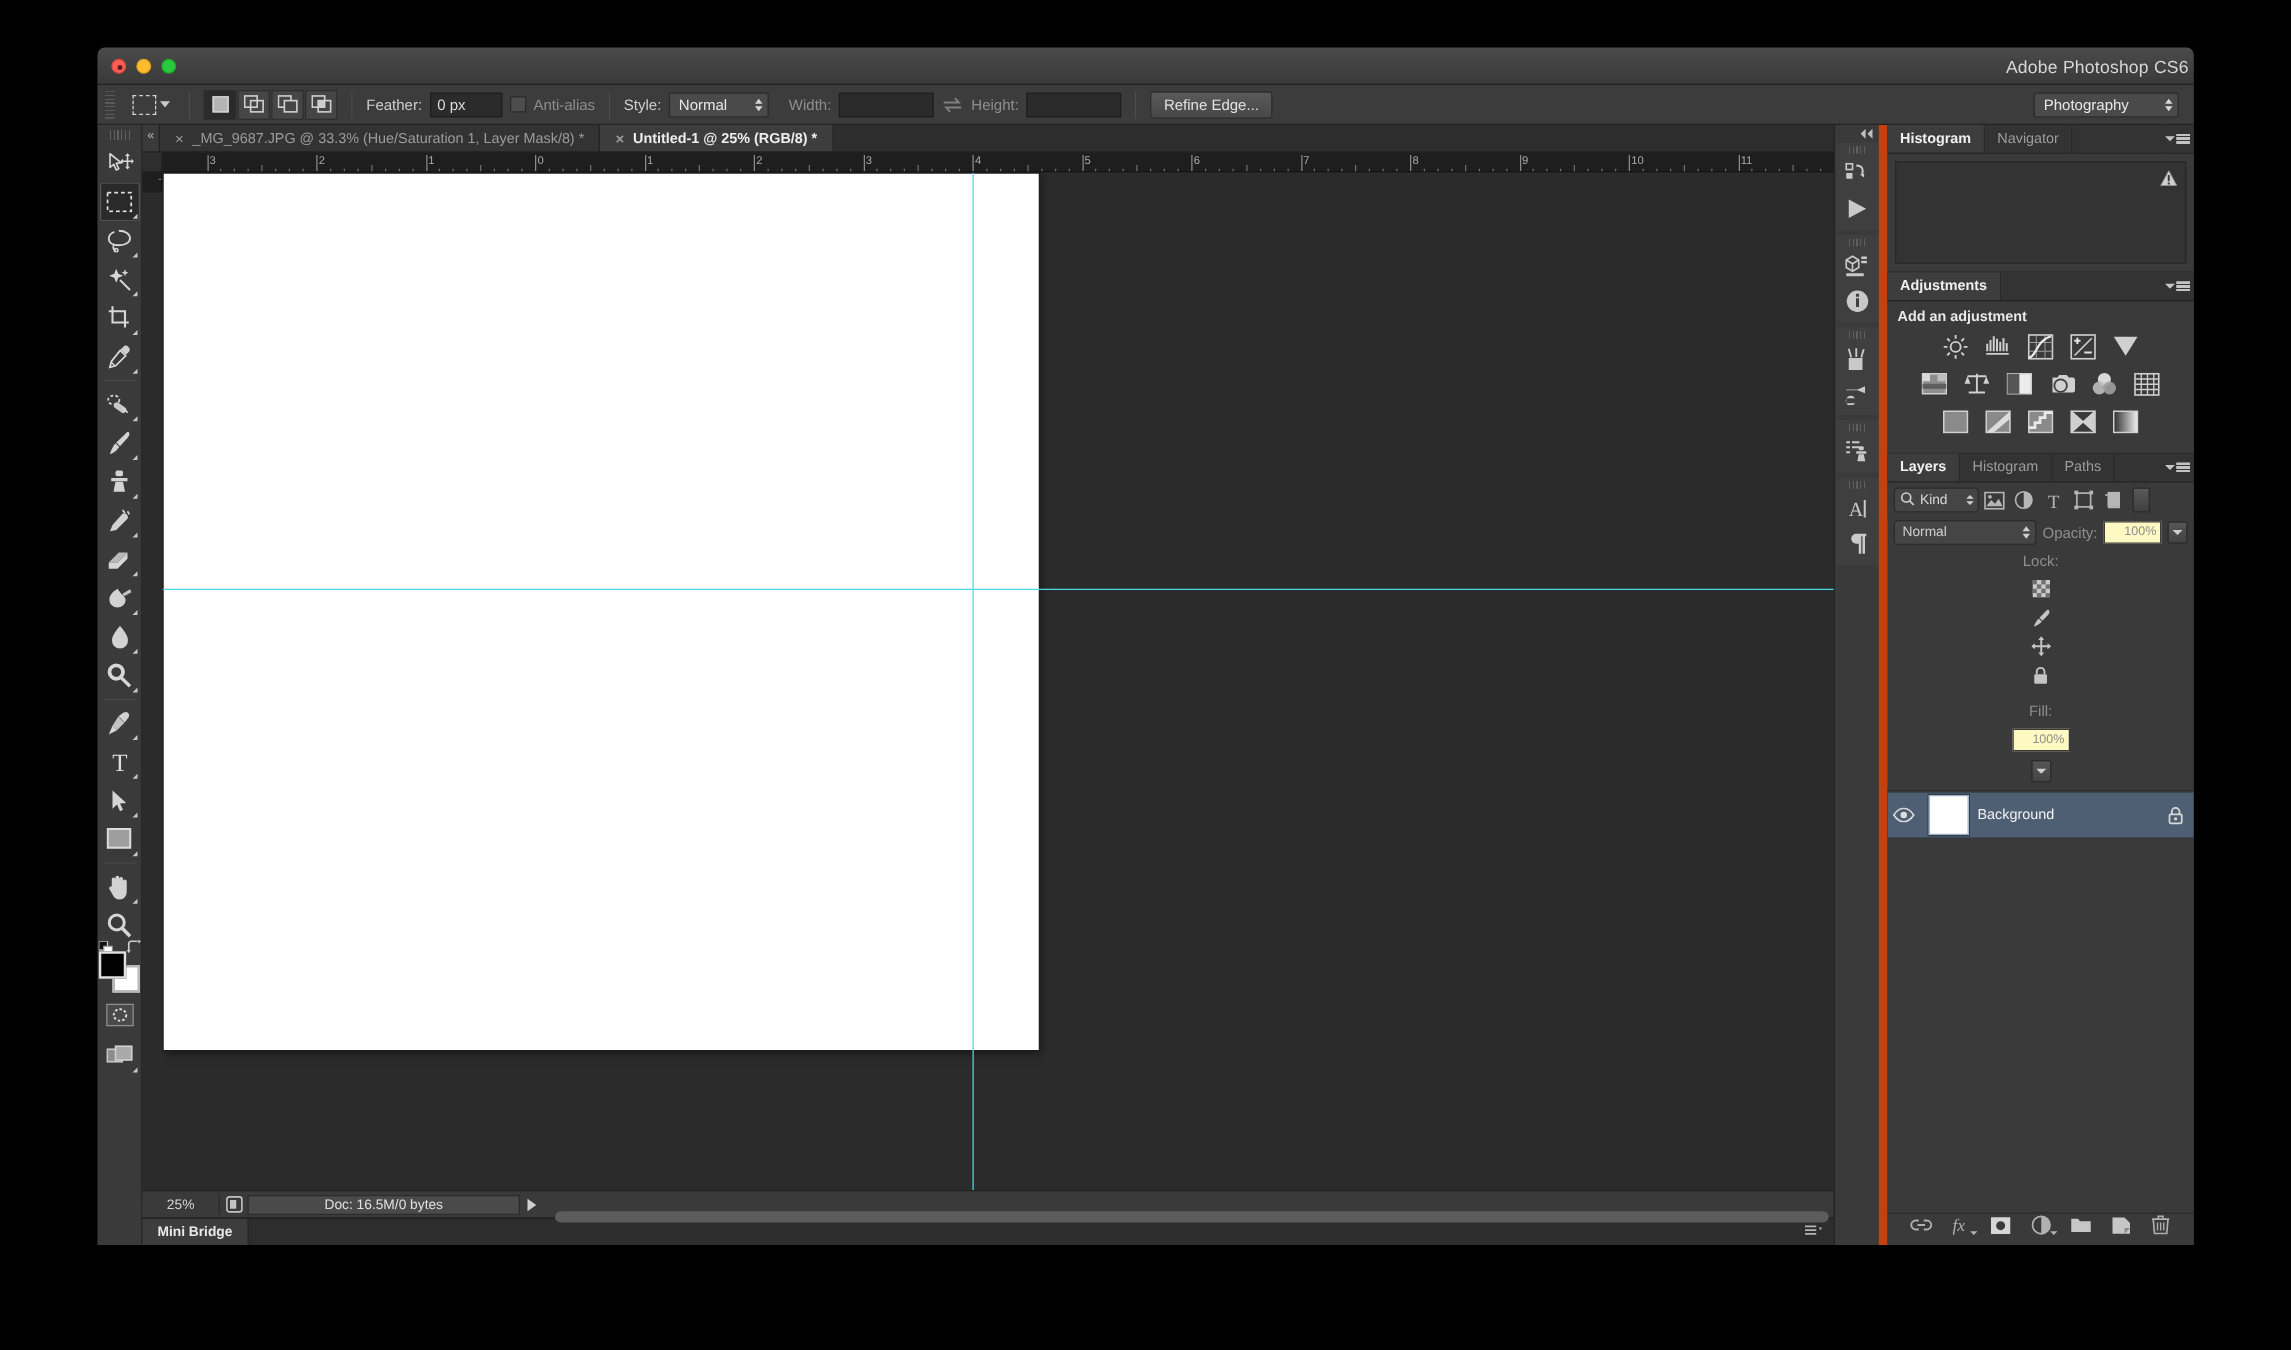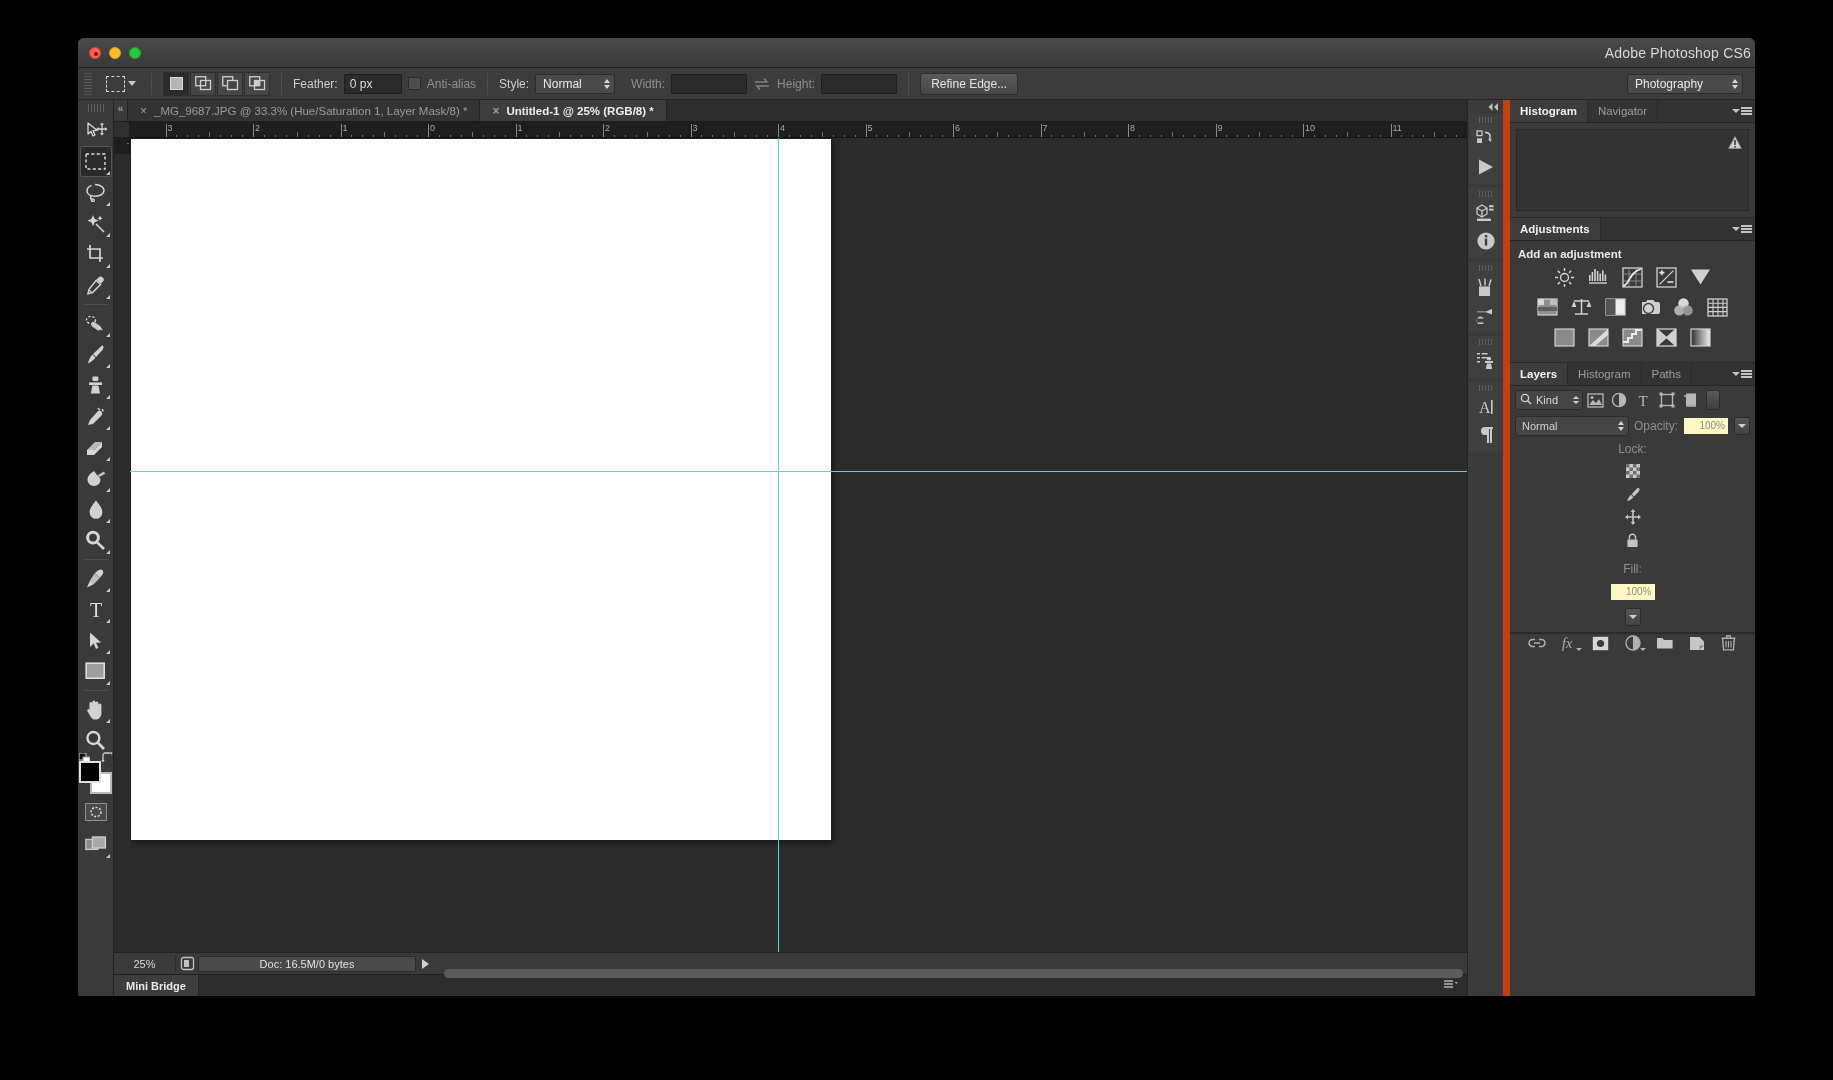--- a/index.html
+++ b/index.html
@@ -1147,20 +1147,41 @@
               </svg>
           </div>
           <div style="flex:1"></div>
           <span class="lbl dim">Fill:</span>
           <div class="numfield">100%</div>
           <div class="stepper">
               <i></i>
             </div>
         </div>
 
+        <div class="layerlist">
+          <div class="layerrow">
+            <div class="eyecell">
+              <svg width="18" height="12" viewBox="0 0 18 12">
+                  <path d="M1 6 C4 1.6 7 0.6 9 0.6 C11 0.6 14 1.6 17 6 C14 10.4 11 11.4 9 11.4 C7 11.4 4 10.4 1 6 Z" fill="none" stroke="#dcdcdc" stroke-width="1.3"></path>
+                  <circle cx="9" cy="6" r="2.6" fill="#dcdcdc"></circle>
+                </svg>
+            </div>
+            <div class="thumbcell">
+              <div class="lthumb"></div>
+            </div>
+            <div class="lname">Background</div>
+            <div class="lockcell">
+              <svg width="13" height="15" viewBox="0 0 13 15">
+                  <path d="M3.4 6.4 V4.4 a3.1 3.1 0 0 1 6.2 0 v2" fill="none" stroke="#d8d8d8" stroke-width="1.4"></path>
+                  <rect x="1.6" y="6.4" width="9.8" height="7.2" rx="1" fill="none" stroke="#d8d8d8" stroke-width="1.4"></rect>
+                  <circle cx="6.5" cy="10" r="1.3" fill="#d8d8d8"></circle>
+                </svg>
+            </div>
+          </div>
+        </div>
 
         <div class="layerfooter">
           <div class="lf">
             <svg width="18" height="12" viewBox="0 0 18 12">
                 <path d="M7 2.4 H4.6 a3.6 3.6 0 0 0 0 7.2 H7" fill="none" stroke="#b0b0b0" stroke-width="1.5"></path>
                 <path d="M11 2.4 h2.4 a3.6 3.6 0 0 1 0 7.2 H11" fill="none" stroke="#b0b0b0" stroke-width="1.5"></path>
                 <path d="M6 6 h6" stroke="#b0b0b0" stroke-width="1.5"></path>
               </svg>
           </div>
           <div class="lf">

